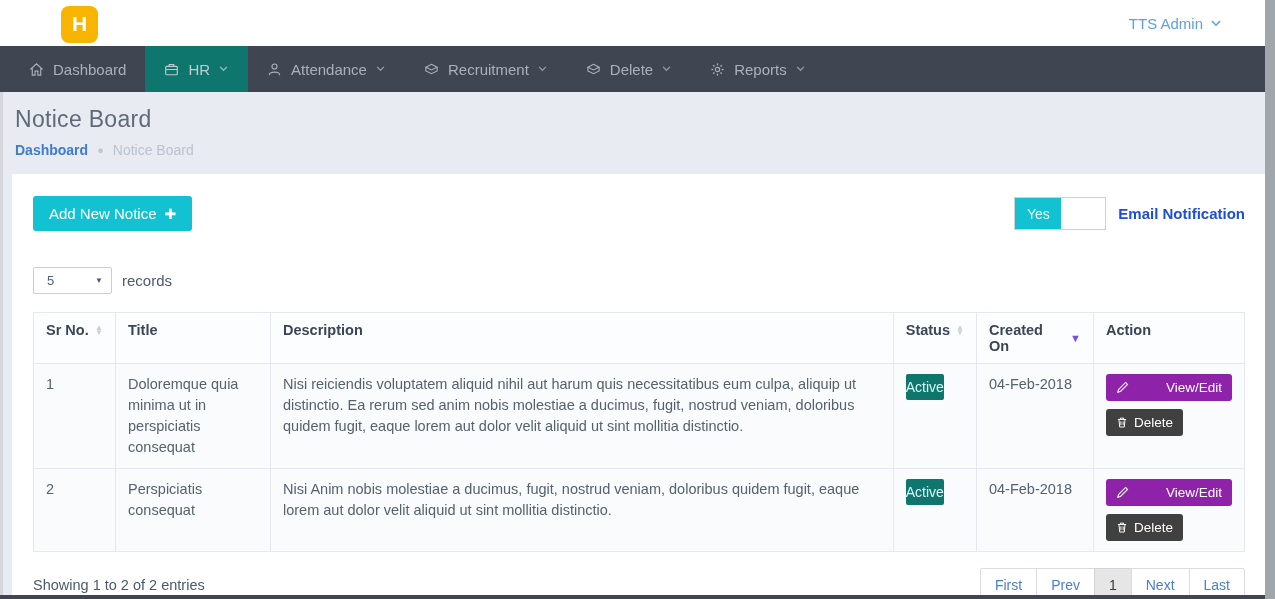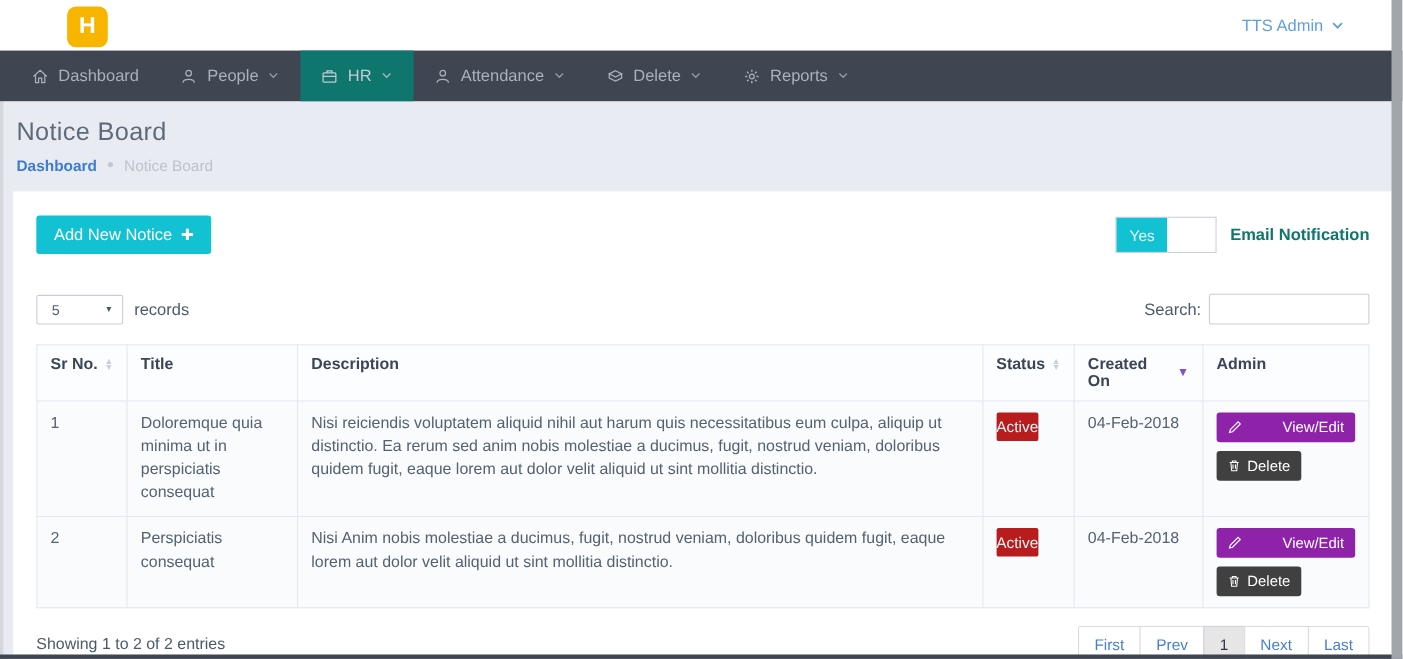--- a/index.html
+++ b/index.html
@@ -31,41 +31,41 @@
 
   .card { background:#ffffff; margin:0 9px 0 9px; padding:22px 21px 26px 21px; }
 
   
   .toolbar-row { display:flex; justify-content:space-between; align-items:center; }
   .btn-add { background:#13c2d2; color:#fff; border:none; font-size:15px; padding:9px 16px; border-radius:3px; display:inline-flex; align-items:center; gap:8px; cursor:pointer; font-family:inherit;text-align:right; }
   .btn-add .plus { font-size:14px; }
   .toggle-group { display:flex; align-items:center; gap:12px; }
   .toggle { width:92px; height:33px; border:1px solid #ccd1d9; background:#fff; display:flex; cursor:pointer; }
   .toggle-on { width:46px; height:100%; background:#13c2d2; color:#eafcfd; font-size:14px; display:flex; align-items:center; justify-content:center; }
-  .toggle-label { font-size:15px; font-weight:bold; color:#0f766e; }
+  .toggle-label { font-size:15px; font-weight:bold; color:#1d4ed8; }
 
   
   .controls-row { display:flex; justify-content:space-between; align-items:center; margin-top:36px; }
   .records-group { display:flex; align-items:center; gap:10px; font-size:15px; color:#4c5a6b; }
   .select-box { width:79px; height:27px; border:1px solid #c9ced8; border-radius:2px; position:relative; font-size:13px; color:#556273; display:flex; align-items:center; padding-left:13px; cursor:pointer; background:#fff; }
   .select-box .caret { position:absolute; right:8px; top:8px; font-size:8px; color:#4c5a6b; }
   .search-group { display:flex; align-items:center; gap:7px; font-size:15px; color:#4c5a6b; }
   .search-input { width:146px; height:28px; border:1px solid #c9ced8; border-radius:2px; padding:0 8px; font-size:14px; color:#333; font-family:inherit; }
 
   
   table { width:100%; border-collapse:collapse; margin-top:18px; }
   th, td { border:1px solid #e4e8ef; text-align:left; vertical-align:top; }
   th { background:#fcfdfe; font-size:14.5px; color:#3a4657; padding:9px 12px; font-weight:bold; }
   td { background:#fafbfd; font-size:14.5px; color:#55626f; padding:10px 12px; line-height:1.45; }
   .th-inner { display:flex; align-items:center; justify-content:space-between; gap:6px; }
   .sort-both { display:flex; flex-direction:column; line-height:5px; font-size:8px; color:#c9ced8; }
   .sort-desc { font-size:11px; color:#7a52d3; }
   .col-sr { width:82px; } .col-title { width:155px; } .col-status { width:80px; }
   .col-created { width:117px; } .col-action { width:112px; }
-  .badge { display:inline-block; background:#b91c1c; color:#d9f7fa; font-size:14px; padding:3px 0; border-radius:2px; }
+  .badge { display:inline-block; background:#0f766e; color:#d9f7fa; font-size:14px; padding:3px 0; border-radius:2px; }
   .btn-action { border:none; color:#fff; font-size:13.5px; padding:6px 10px; border-radius:3px; display:inline-flex; align-items:center; gap:6px; cursor:pointer; font-family:inherit; }
   .btn-view { background:#8e23aa; margin-bottom:8px;gap:37px; }
   .btn-delete { background:#404040; }
   .aicon { display:flex; align-items:center; }
 
   
   .table-footer { display:flex; justify-content:space-between; align-items:center; margin-top:16px; }
   .showing { font-size:14.5px; color:#4b5a6b; }
   .pagination { display:flex; }
   .page-btn { border:1px solid #d9dde3; background:#fff; color:#4a7fd0; font-size:14px; padding:8px 14px; margin-left:-1px; cursor:pointer; font-family:inherit; }
@@ -94,56 +94,56 @@
 
 <div class="navbar">
   <div class="nav-item">
     <span class="nicon">
       <svg width="15" height="15" viewBox="0 0 16 16">
           <path d="M1.5 8 L8 2 L14.5 8 M3.5 6.8 V14 H6.5 V9.7 H9.5 V14 H12.5 V6.8" fill="none" stroke="currentColor" stroke-width="1.2"></path>
         </svg>
     </span>
     <span>Dashboard</span>
   </div>
+  <div class="nav-item active">
+    <span class="nicon">
+      <svg width="15" height="15" viewBox="0 0 16 16">
+          <rect x="1.8" y="4.6" width="12.4" height="9" rx="1" fill="none" stroke="currentColor" stroke-width="1.2"></rect>
+          <path d="M5.6 4.6 V2.6 H10.4 V4.6 M1.8 8 H14.2 M7 8 H9" fill="none" stroke="currentColor" stroke-width="1.2"></path>
+        </svg>
+    </span>
+    <span>HR</span>
+    <span class="chev nchev">
+      <svg width="9" height="6" viewBox="0 0 10 7">
+          <path d="M1 1 L5 5 L9 1" fill="none" stroke="currentColor" stroke-width="1.4"></path>
+        </svg>
+    </span>
+  </div>
   <div class="nav-item">
     <span class="nicon">
       <svg width="15" height="15" viewBox="0 0 16 16">
           <circle cx="8" cy="4.8" r="2.7" fill="none" stroke="currentColor" stroke-width="1.2"></circle>
           <path d="M2.5 14 C2.5 9.8 13.5 9.8 13.5 14" fill="none" stroke="currentColor" stroke-width="1.2"></path>
         </svg>
     </span>
-    <span>People</span>
-    <span class="chev nchev">
-      <svg width="9" height="6" viewBox="0 0 10 7">
-          <path d="M1 1 L5 5 L9 1" fill="none" stroke="currentColor" stroke-width="1.4"></path>
-        </svg>
-    </span>
-  </div>
-  <div class="nav-item active">
-    <span class="nicon">
-      <svg width="15" height="15" viewBox="0 0 16 16">
-          <rect x="1.8" y="4.6" width="12.4" height="9" rx="1" fill="none" stroke="currentColor" stroke-width="1.2"></rect>
-          <path d="M5.6 4.6 V2.6 H10.4 V4.6 M1.8 8 H14.2 M7 8 H9" fill="none" stroke="currentColor" stroke-width="1.2"></path>
-        </svg>
-    </span>
-    <span>HR</span>
-    <span class="chev nchev">
-      <svg width="9" height="6" viewBox="0 0 10 7">
-          <path d="M1 1 L5 5 L9 1" fill="none" stroke="currentColor" stroke-width="1.4"></path>
-        </svg>
-    </span>
-  </div>
-  <div class="nav-item">
-    <span class="nicon">
-      <svg width="15" height="15" viewBox="0 0 16 16">
-          <circle cx="8" cy="4.8" r="2.7" fill="none" stroke="currentColor" stroke-width="1.2"></circle>
-          <path d="M2.5 14 C2.5 9.8 13.5 9.8 13.5 14" fill="none" stroke="currentColor" stroke-width="1.2"></path>
-        </svg>
-    </span>
     <span>Attendance</span>
+    <span class="chev nchev">
+      <svg width="9" height="6" viewBox="0 0 10 7">
+          <path d="M1 1 L5 5 L9 1" fill="none" stroke="currentColor" stroke-width="1.4"></path>
+        </svg>
+    </span>
+  </div>
+  <div class="nav-item">
+    <span class="nicon">
+      <svg width="15" height="15" viewBox="0 0 16 16">
+          <path d="M8 2.5 L14 5.5 L8 8.5 L2 5.5 Z" fill="none" stroke="currentColor" stroke-width="1.2"></path>
+          <path d="M2 5.5 V9.5 L8 12.5 L14 9.5 V5.5" fill="none" stroke="currentColor" stroke-width="1.2"></path>
+        </svg>
+    </span>
+    <span>Recruitment</span>
     <span class="chev nchev">
       <svg width="9" height="6" viewBox="0 0 10 7">
           <path d="M1 1 L5 5 L9 1" fill="none" stroke="currentColor" stroke-width="1.4"></path>
         </svg>
     </span>
   </div>
   <div class="nav-item">
     <span class="nicon">
       <svg width="15" height="15" viewBox="0 0 16 16">
           <path d="M8 2.5 L14 5.5 L8 8.5 L2 5.5 Z" fill="none" stroke="currentColor" stroke-width="1.2"></path>
@@ -209,24 +209,20 @@
     </div>
 
     <div class="controls-row">
       <div class="records-group">
         <div class="select-box">
           <span>5</span>
           <span class="caret">▼</span>
         </div>
         <span>records</span>
       </div>
-      <div class="search-group">
-        <span>Search:</span>
-        <input class="search-input" type="text" value="" placeholder="" style="">
-      </div>
     </div>
 
     <table>
       <thead>
         <tr>
           <th class="col-sr">
             <span class="th-inner">
                 <span>Sr No.</span>
             <span class="sort-both">
                   <span>▲</span>
@@ -254,21 +250,21 @@
               </span>
           </th>
           <th class="col-created">
             <span class="th-inner">
                 <span>Created On</span>
             <span class="sort-desc">▼</span>
               </span>
           </th>
           <th class="col-action">
             <span class="th-inner">
-                <span>Admin</span>
+                <span>Action</span>
               </span>
           </th>
         </tr>
       </thead>
       <tbody>
         <tr>
           <td>1</td>
           <td>Doloremque quia minima ut in perspiciatis consequat</td>
           <td>Nisi reiciendis voluptatem aliquid nihil aut harum quis necessitatibus eum culpa, aliquip ut distinctio. Ea rerum sed anim nobis molestiae a ducimus, fugit, nostrud veniam, doloribus quidem fugit, eaque lorem aut dolor velit aliquid ut sint mollitia distinctio.</td>
           <td>

